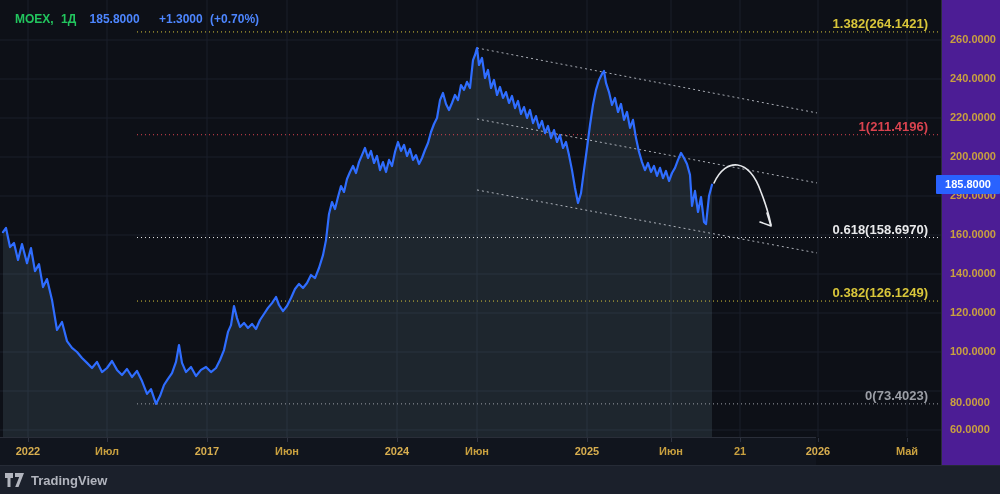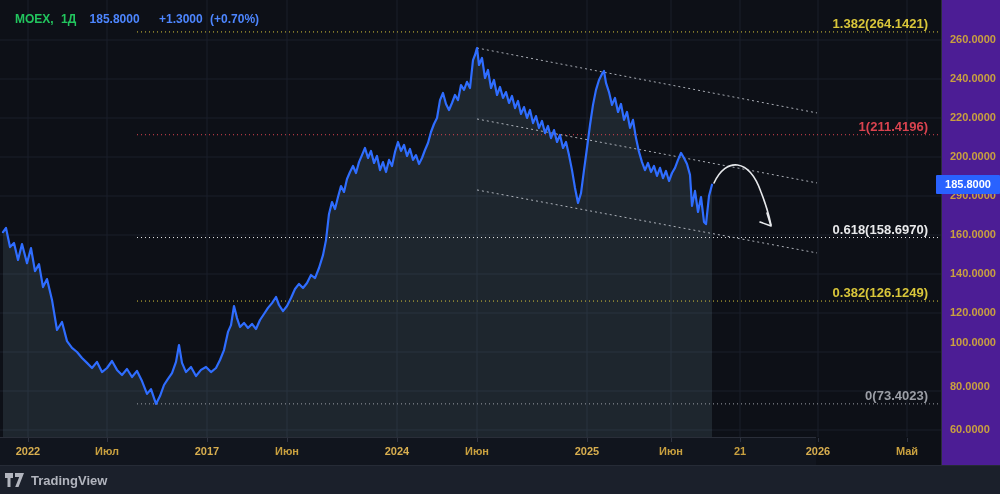--- a/index.html
+++ b/index.html
@@ -115,22 +115,22 @@
 
   <div id="price-axis">
       <div class="price-tick" style="top: 33px;">260.0000</div>
       <div class="price-tick" style="top: 72px;">240.0000</div>
       <div class="price-tick" style="top: 111px;">220.0000</div>
       <div class="price-tick" style="top: 150px;">200.0000</div>
       <div class="price-tick" style="top: 189px;">290.0000</div>
       <div class="price-tick" style="top: 228px;">160.0000</div>
       <div class="price-tick" style="top: 267px;">140.0000</div>
       <div class="price-tick" style="top: 306px;">120.0000</div>
-      <div class="price-tick" style="top: 336px;">100.0000</div>
-      <div class="price-tick" style="top: 380px;">80.0000</div>
+      <div class="price-tick" style="top: 345px;">100.0000</div>
+      <div class="price-tick" style="top: 396px;">80.0000</div>
       <div class="price-tick" style="top: 423px;">60.0000</div>
     </div>
 
   <div id="price-tag" style="top: 175.19px;">185.8000</div>
 
   <div id="time-axis">
       <div class="time-tick" style="left: 28px;"></div>
       <div class="time-label" style="left: 28px; color: rgb(216, 174, 79);">2022</div>
       <div class="time-tick" style="left: 107px;"></div>
       <div class="time-label" style="left: 107px; color: rgb(201, 160, 63);">Июл</div>

